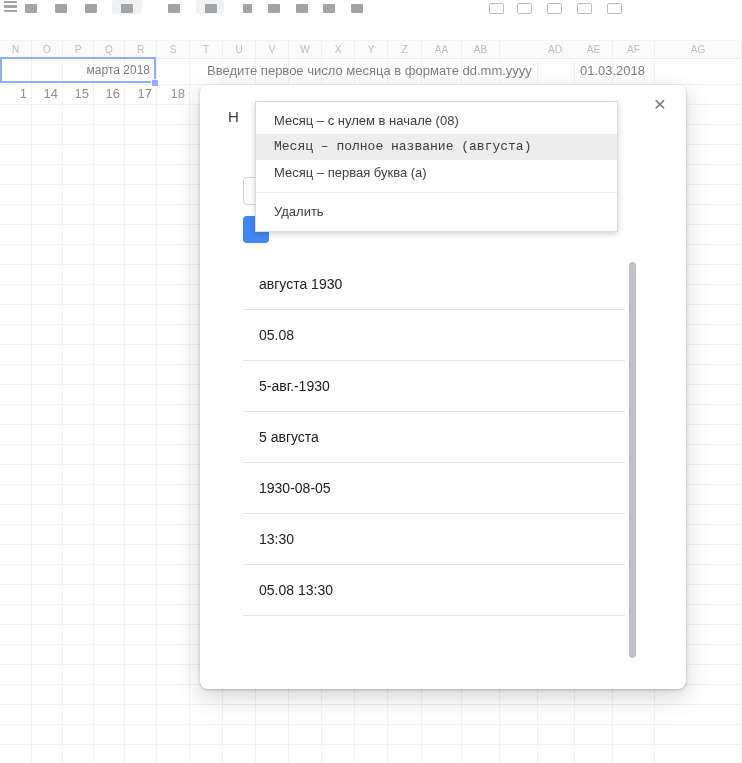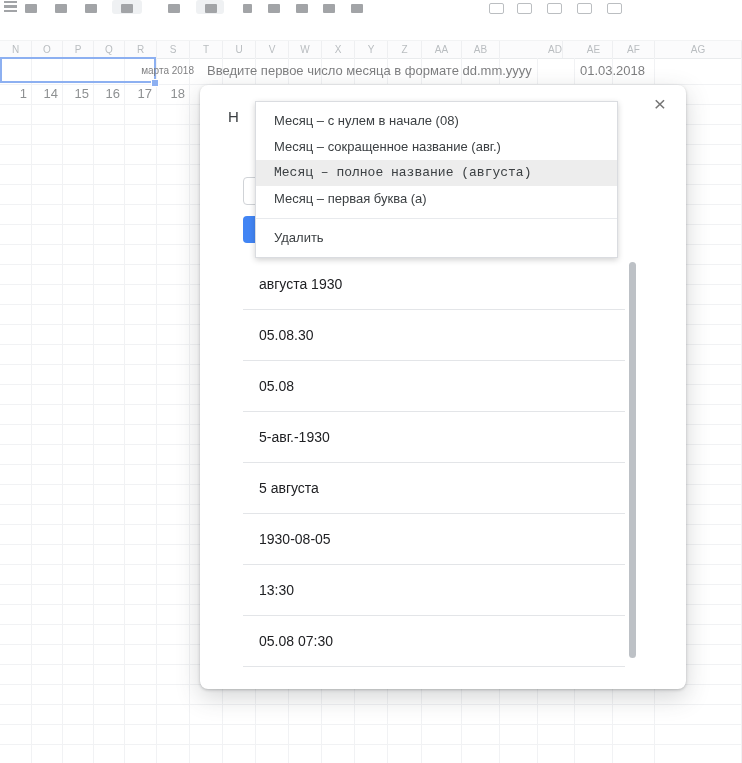--- a/index.html
+++ b/index.html
@@ -23,21 +23,21 @@
   .grid-cols{position:absolute;left:0;top:58px;width:742px;bottom:0;z-index:1;}
   .v-line{position:absolute;top:0;bottom:0;width:1px;background:#e7e9ec;}
   .grid-rows{position:absolute;left:0;top:84px;width:742px;bottom:0;border-top:1px solid #e7e9ec;
              background:repeating-linear-gradient(180deg,transparent 0 19px,#e7e9ec 19px 20px);z-index:1;}
 
   .selection{position:absolute;left:0;top:57px;width:156px;height:26px;border:2px solid #3b78e7;
              box-sizing:border-box;z-index:2;}
   .sel-handle{position:absolute;left:151px;top:79px;width:6px;height:6px;background:#3b78e7;
               border:1px solid #fff;z-index:2;}
   .cell-marta{position:absolute;left:0;top:57px;width:150px;height:27px;line-height:27px;
-              text-align:right;font-size:10px;color:#202124;z-index:2;margin-left:44px;}
+              text-align:right;font-size:12px;color:#202124;z-index:2;}
   .cell-hint{position:absolute;left:207px;top:57px;height:27px;line-height:27px;
              font-size:13px;color:#202124;white-space:nowrap;z-index:2;}
   .cell-date{position:absolute;left:545px;top:57px;width:100px;height:27px;line-height:27px;
              text-align:right;font-size:13px;color:#202124;z-index:2;}
   .row-13-18{position:absolute;left:0;top:84px;height:20px;width:742px;z-index:2;}
   .row-cell{position:absolute;top:0;height:20px;line-height:20px;text-align:right;
             font-size:13px;color:#3c4043;}
 
   
   .overlay{position:absolute;left:0;top:0;right:0;bottom:0;background:rgba(255,255,255,0.42);z-index:5;}
@@ -158,35 +158,33 @@
 
   <div class="overlay"></div>
 
   <div class="dialog">
     <div class="dlg-title">Н</div>
     <button class="dlg-close">×</button>
     <div class="input-frag"></div>
     <div class="btn-frag"></div>
     <div class="examples">
         <div class="example-row">августа 1930</div>
-        <div class="example-row">05.08.30</div>
         <div class="example-row">05.08</div>
         <div class="example-row">5-авг.-1930</div>
         <div class="example-row">5 августа</div>
         <div class="example-row">1930-08-05</div>
         <div class="example-row">13:30</div>
-        <div class="example-row">05.08 07:30</div>
+        <div class="example-row">05.08 13:30</div>
       </div>
     <div class="scrollbar"></div>
   </div>
 
   <div class="menu">
     <div>
         <div class="menu-item">Месяц – с нулем в начале (08)</div>
-        <div class="menu-item">Месяц – сокращенное название (авг.)</div>
         <div class="menu-item hl">Месяц – полное название (августа)</div>
         <div class="menu-item">Месяц – первая буква (а)</div>
       </div>
     <div class="menu-sep"></div>
     <div class="menu-item">Удалить</div>
   </div>
 
 </div>
 
 </body></html>

